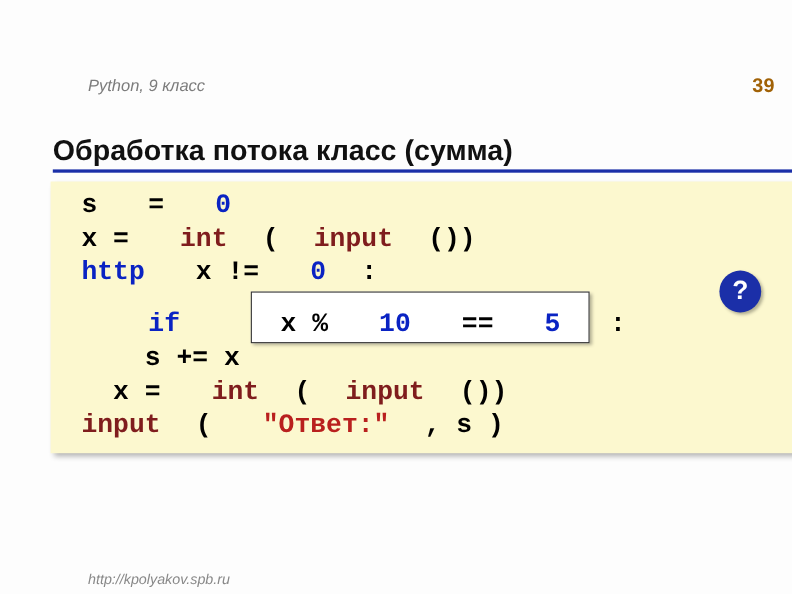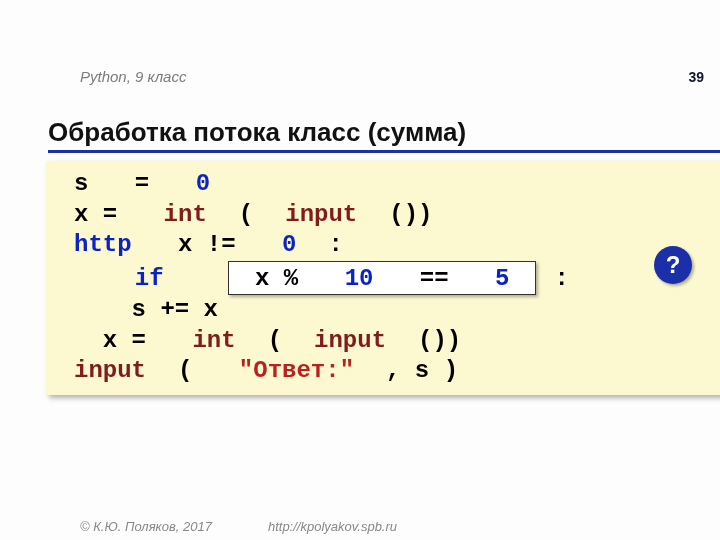--- a/index.html
+++ b/index.html
@@ -8,21 +8,21 @@
     background: #fdfdfd;
     font-family: Arial, Helvetica, sans-serif;
     position: relative;
     overflow: hidden;
   }
   .header-bar {
     display: flex; justify-content: space-between; align-items: center;
     padding: 4px 16px 0 16px;
     font-size: 15px; color: #7c7c7c; font-style: italic;
   }
-  .page-num { font-style: normal; font-weight: bold; color: #0f172a; font-size: 14px; }
+  .page-num { font-style: normal; font-weight: bold; color: #a16207; font-size: 18px; }
   .title {
     font-size: 26px; font-weight: bold; color: #111;
     margin: 2px 16px 0 16px;
     border-bottom: 3px solid #1b2fa8;
     padding-bottom: 2px;
   }
   .code-block {
     margin: 8px 14px 0 14px;
     background: #fcf8cf;
     box-shadow: 3px 3px 5px rgba(0,0,0,0.3);
@@ -35,21 +35,21 @@
   }
   .k-blue { color: #0a23c3; }
   .k-green { color: #7f1d1d; }
   .k-red { color: #b9201e; }
   .k-black { color: #000; }
   .inline-box {
     display: inline-block;
     background: #fff;
     border: 1.5px solid #333;
     box-shadow: 2px 2px 3px rgba(0,0,0,0.3);
-    padding: 3px 10px 0 10px;
+    padding: 16px 10px 0 10px;
     margin: 0 2px;
     line-height: 1.2;
   }
   .callout {
     position: absolute;
     right: 28px; top: 182px;
     display: flex; align-items: center;
   }
   .callout-badge {
     width: 38px; height: 38px; border-radius: 50%;
@@ -91,15 +91,14 @@
 <span class="k-black">  </span><span class="k-blue">if</span><span class="k-black"> </span><span class="inline-box"><span class="k-black">x % </span><span class="k-blue">10</span><span class="k-black"> == </span><span class="k-blue">5</span></span><span class="k-black">:</span>
 <span class="k-black">    s += x</span>
 <span class="k-black">  x = </span><span class="k-green">int</span><span class="k-black">(</span><span class="k-green">input</span><span class="k-black">())</span>
 <span class="k-green">input</span><span class="k-black">( </span><span class="k-red">"Ответ:"</span><span class="k-black">, s )</span></div>
 
 <div class="callout">
   <div class="callout-badge">?</div>
 </div>
 
 <div class="footer">
-  <span>© К.Ю. Поляков, 2017</span>
   <span>http://kpolyakov.spb.ru</span>
 </div>
 
 </body></html>

